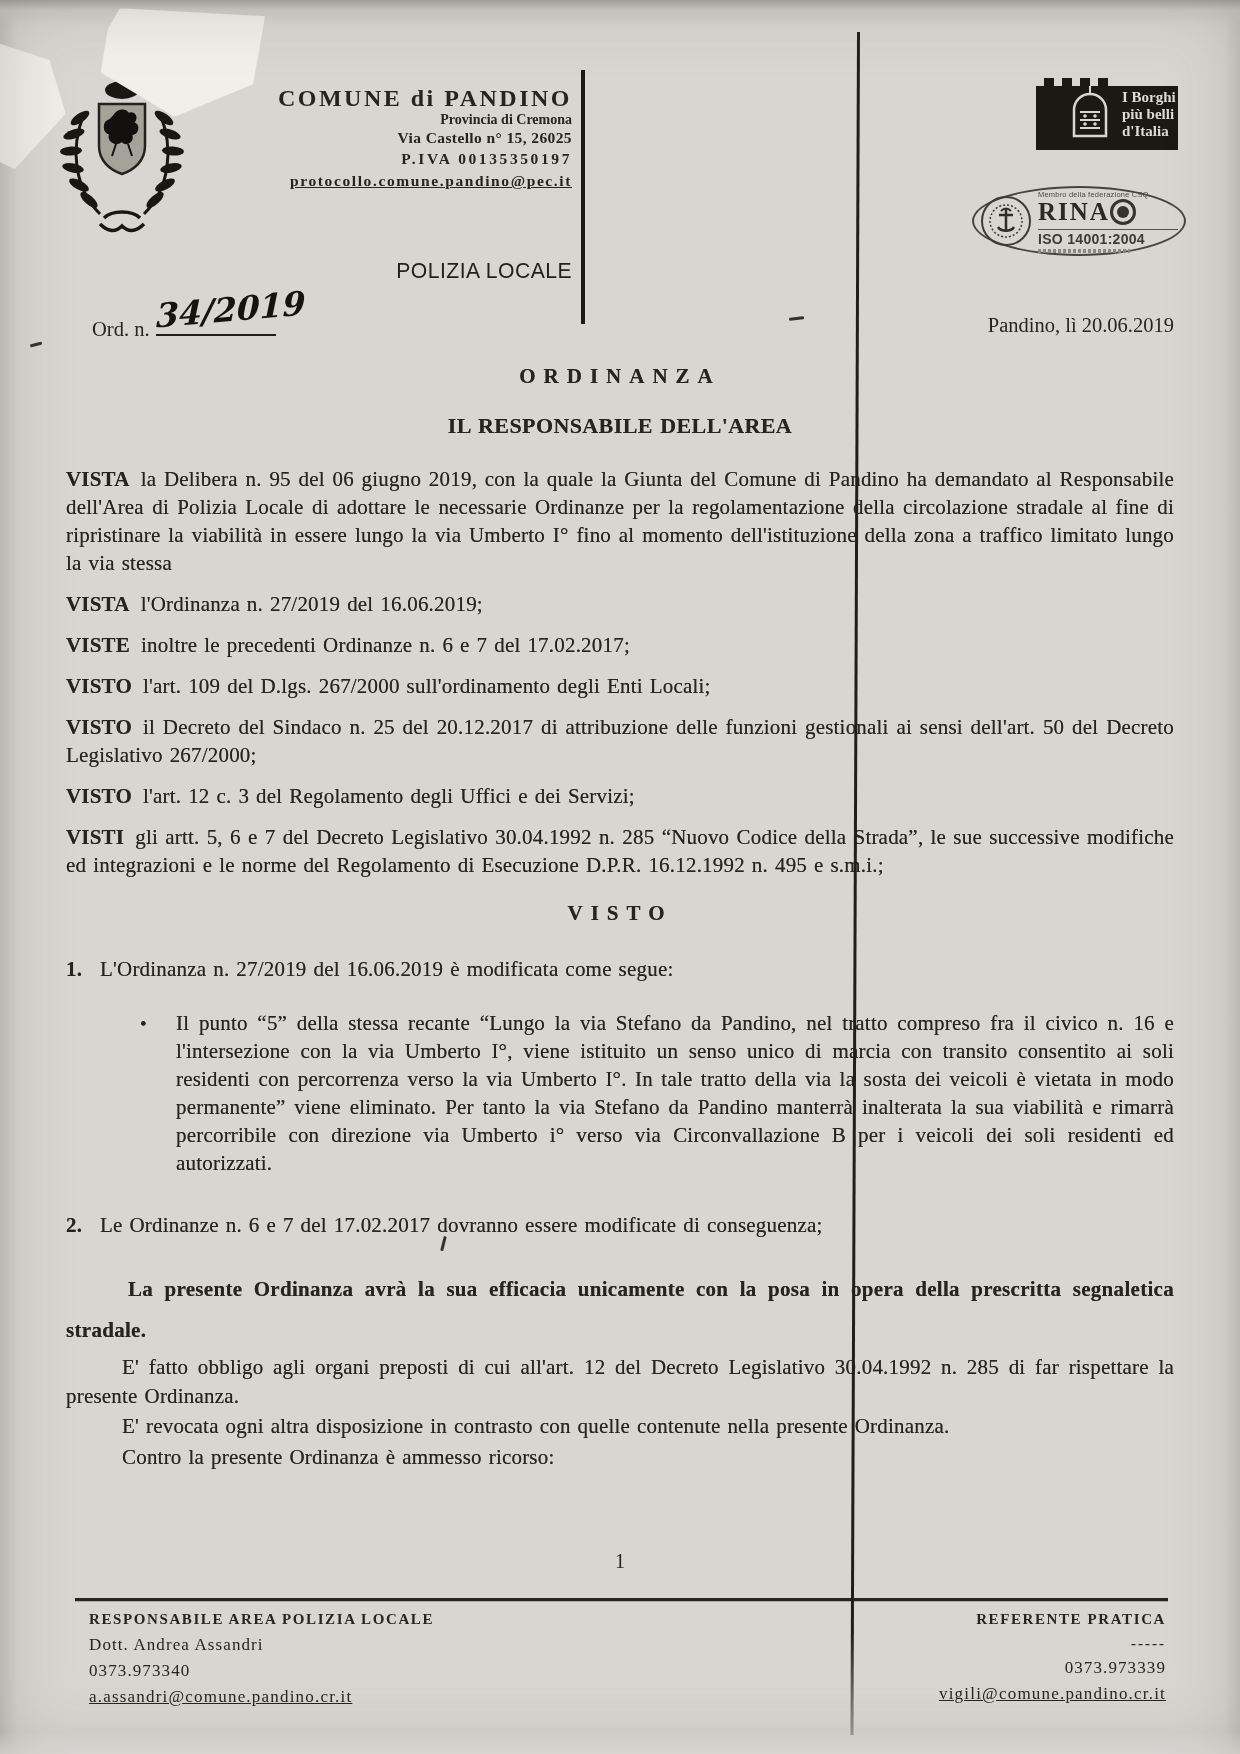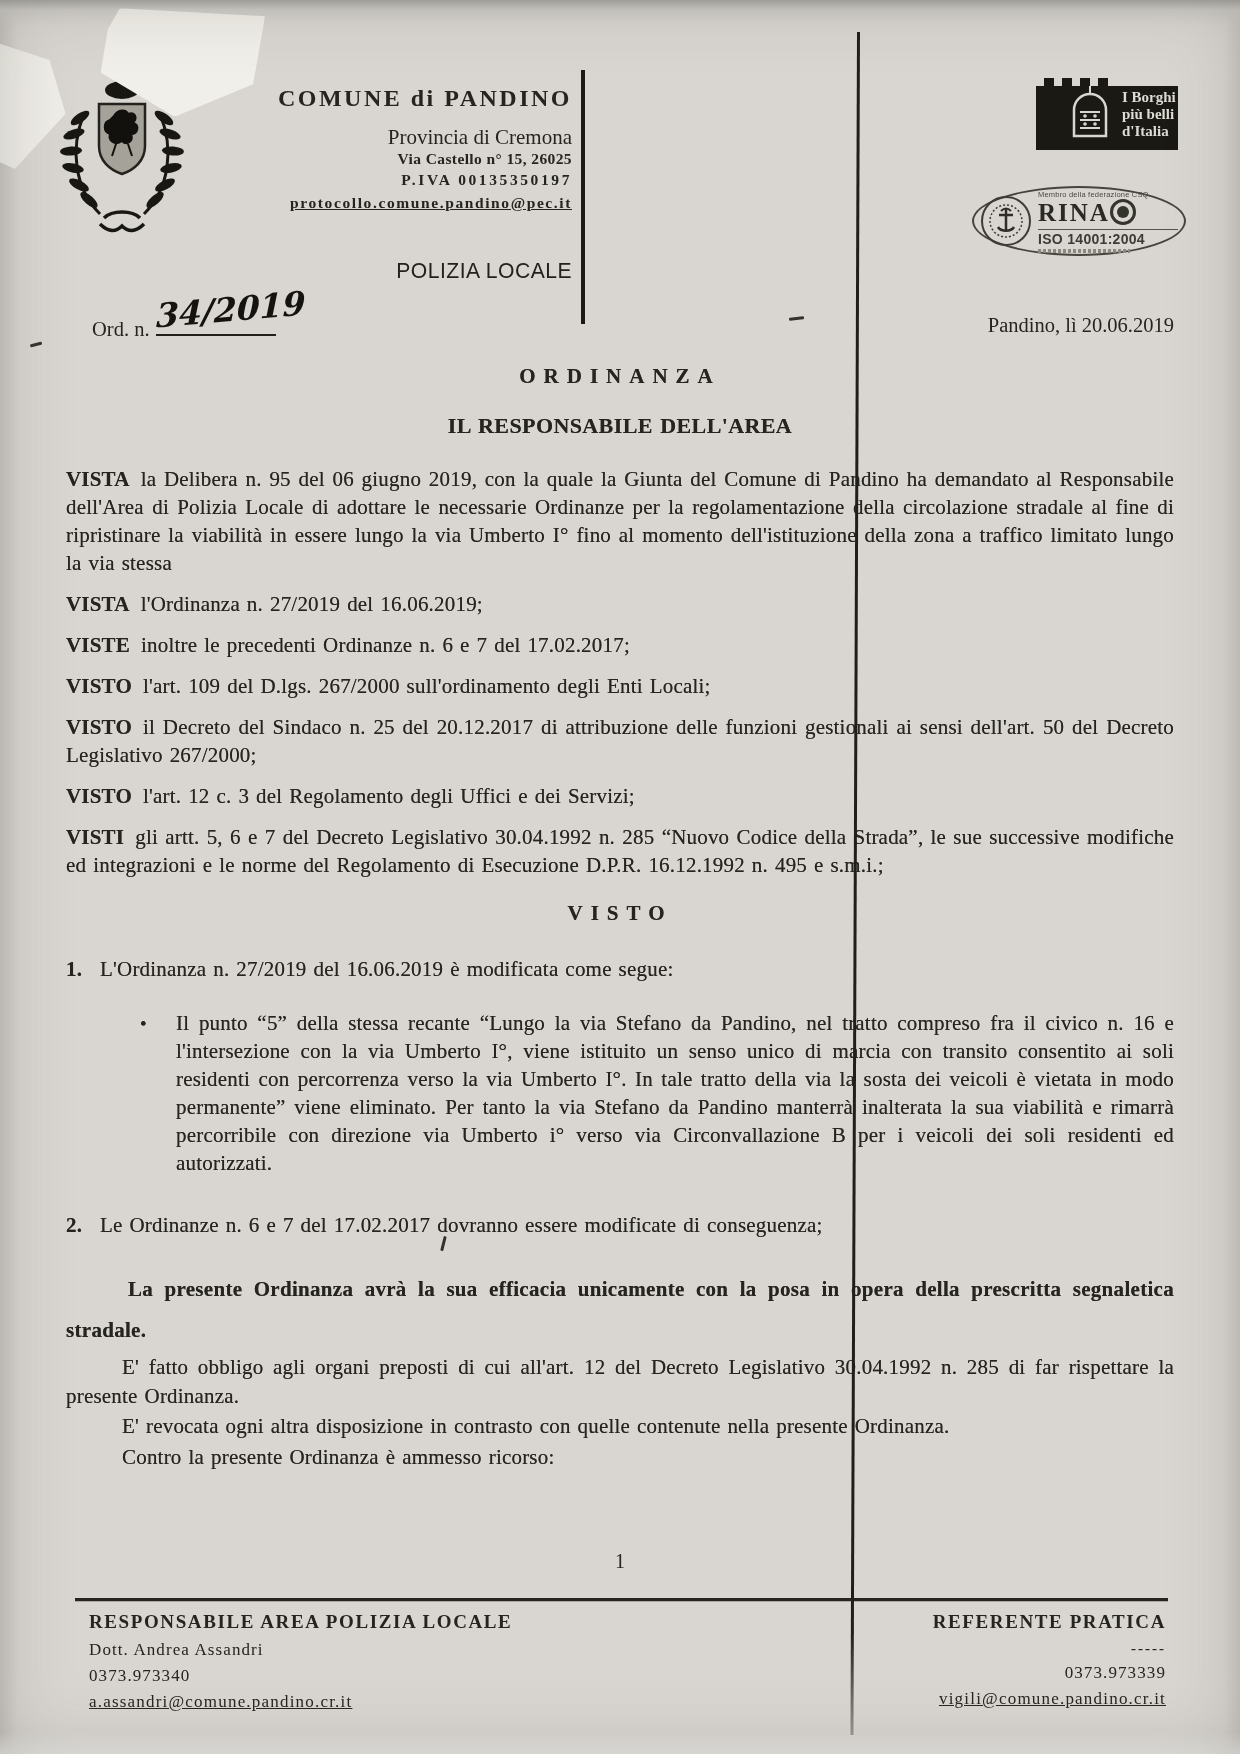--- a/index.html
+++ b/index.html
@@ -43,40 +43,40 @@
   .mark-b{left:30px;top:343px;width:12px;height:2.5px;transform:rotate(-14deg);}
   .mark-c{left:442px;top:1236px;width:2.5px;height:15px;transform:rotate(14deg);}
 
   
   .crest{position:absolute;left:52px;top:72px;z-index:3;}
   .header-block{
     position:absolute;left:190px;top:84px;width:382px;text-align:right;z-index:7;
     line-height:1.18;
   }
   .municipality{font-size:24px;font-weight:bold;letter-spacing:2.5px;}
-  .province{font-size:21px;font-weight:normal;margin-top:13px;}
+  .province{font-size:14px;font-weight:bold;margin-top:0;}
   .address{font-size:15.5px;font-weight:bold;letter-spacing:.4px;}
   .vat{font-size:15.5px;font-weight:bold;letter-spacing:2.6px;margin-top:3px;}
   .pec{font-size:15.5px;font-weight:bold;letter-spacing:1.6px;margin-top:4px;text-decoration:underline;}
   .department{
     position:absolute;left:190px;top:258px;width:382px;text-align:right;
     font-family:"Liberation Sans", sans-serif;font-size:22px;letter-spacing:.5px;
     transform:scaleX(.96);transform-origin:right;z-index:7;color:#22211d;
   }
   .header-divider{position:absolute;left:581px;top:70px;width:3.5px;height:254px;background:#1b1a16;}
 
   .borghi-logo{position:absolute;left:1036px;top:72px;z-index:3;}
   .rina-logo{
     position:absolute;left:972px;top:186px;width:214px;height:70px;
     border:2px solid #45443d;border-radius:50%/50%;z-index:3;
     display:flex;align-items:center;padding:0 6px;box-sizing:border-box;
   }
   .rina-right{margin-left:6px;flex:1;}
   .rina-member{font-family:"Liberation Sans", sans-serif;font-size:7.5px;color:#4a4942;letter-spacing:.2px;}
-  .rina-row{display:flex;align-items:flex-end;}
+  .rina-row{display:flex;align-items:center;}
   .rina-name{font-size:25px;font-weight:bold;letter-spacing:2px;color:#2a2922;line-height:1;}
   .rina-iso{font-family:"Liberation Sans", sans-serif;font-size:14px;font-weight:bold;color:#3b3a33;border-top:1px solid #55544c;margin-top:4px;padding-top:1px;letter-spacing:.3px;}
   .rina-blur{height:4px;width:92px;margin-top:2px;background:repeating-linear-gradient(90deg,#8b897f 0 3px,rgba(139,137,127,0) 3px 5px);}
 
   
   .ord-row{position:absolute;left:92px;top:314px;font-size:20.5px;z-index:7;}
   .ord-line{display:inline-block;width:120px;border-bottom:2.5px solid #201f1a;height:20px;margin-left:6px;}
   .ord-hand{
     position:absolute;left:64px;top:-24px;
     font-family:"DejaVu Serif", serif;font-style:italic;font-weight:bold;
@@ -106,21 +106,21 @@
   .closing-p{text-align:justify;text-indent:56px;margin:2px 0 0 0;line-height:28.5px;}
 
   .page-number{position:absolute;left:0;top:1550px;width:1240px;text-align:center;font-size:20px;z-index:10;}
 
   
   .footer{position:absolute;left:75px;top:1598px;width:1093px;z-index:10;}
   .footer-rule{height:3px;background:#26251f;box-shadow:0 1px 0 rgba(38,37,31,.25);}
   .footer-cols{display:flex;justify-content:space-between;margin-top:10px;}
   .f-left{padding-left:14px;}
   .f-right{text-align:right;padding-right:2px;}
-  .f-role{font-weight:bold;font-size:19px;letter-spacing:1.6px;margin-bottom:7px;}
+  .f-role{font-weight:bold;font-size:15px;letter-spacing:1.6px;margin-bottom:7px;}
   .f-line{font-size:17px;letter-spacing:1.1px;margin-bottom:6px;}
   .f-dashes{font-weight:bold;font-size:15px;letter-spacing:2px;margin-bottom:6px;}
   .f-email{font-size:17px;letter-spacing:1.2px;text-decoration:underline;}
 </style>
 </head>
 <body>
 
 <div class="page">
 
   <svg class="crest" width="140" height="172" viewBox="0 0 140 172">

